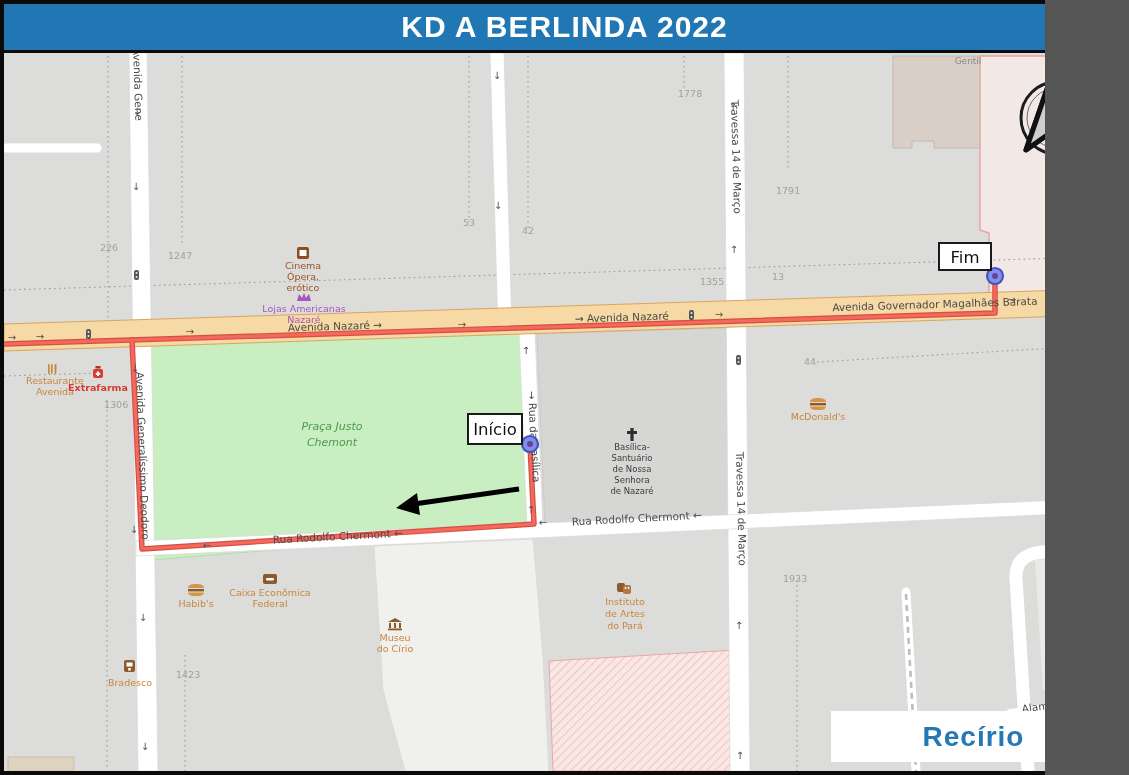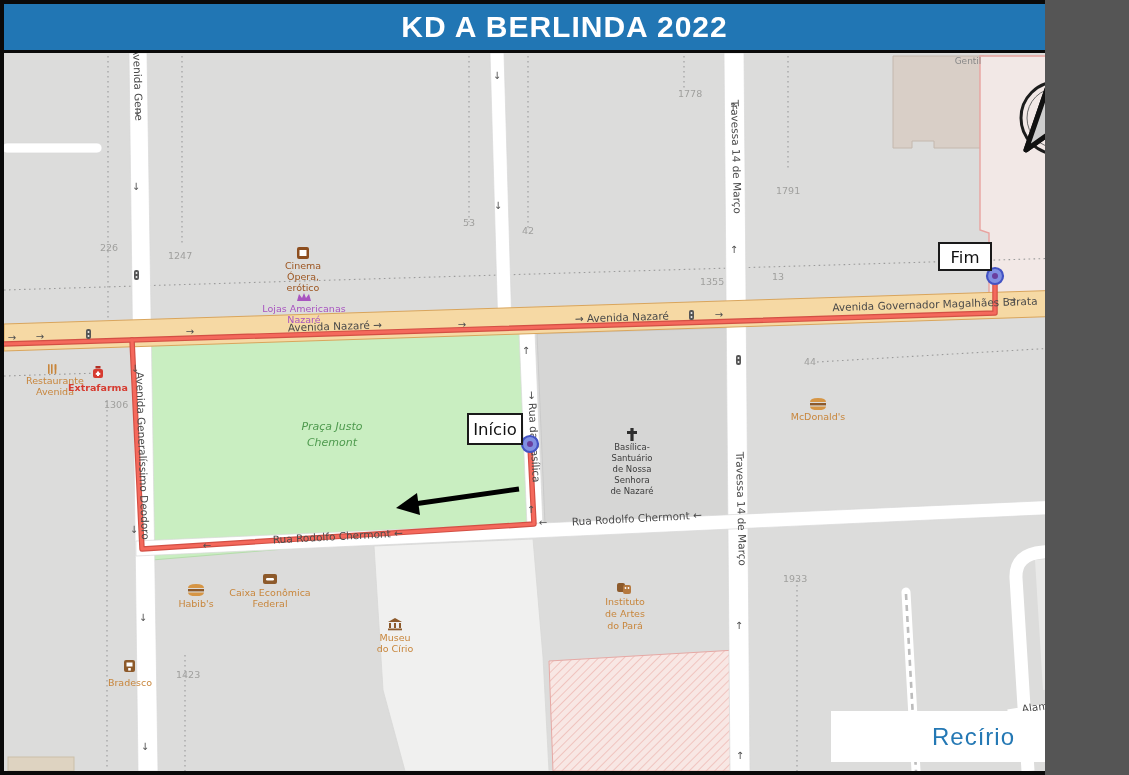--- a/index.html
+++ b/index.html
@@ -5,21 +5,21 @@
   html,body{margin:0;padding:0;background:#555;}
   .frame{position:relative;width:1045px;height:775px;background:#0a0a0a;overflow:hidden;
          font-family:"DejaVu Sans",sans-serif;}
   .titlebar{position:absolute;left:4px;top:4px;width:1121px;height:46px;background:#2176b4;
             border-bottom:3px solid #0a0a0a;display:flex;align-items:center;justify-content:center;}
   .titlebar span{color:#fff;font-weight:bold;font-size:30px;letter-spacing:1px;
                  font-family:"Liberation Sans","DejaVu Sans",sans-serif;}
   .mapsvg{position:absolute;left:4px;top:53px;}
   .recirio{position:absolute;left:831px;top:711px;width:285px;height:51px;background:#ffffff;
            display:flex;align-items:center;justify-content:center;}
-  .recirio span{color:#2478b4;font-weight:normal;font-size:24px;letter-spacing:1px;
+  .recirio span{color:#2478b4;font-weight:bold;font-size:28px;letter-spacing:1px;
                 font-family:"Liberation Sans","DejaVu Sans",sans-serif;}
   
   text{font-family:"DejaVu Sans",sans-serif;}
   .street{font-size:10.5px;fill:#4a4a4a;}
   .hnum{font-size:9.5px;fill:#a0a09e;}
   .poi-o{font-size:9.5px;fill:#c8863c;}
   .poi-br{font-size:9.5px;fill:#9c5520;}
   .poi-p{font-size:9.5px;fill:#a855c0;}
   .poi-r{font-size:9.5px;fill:#d63b30;}
   .poi-g{font-size:8.5px;fill:#3c3c3c;}

